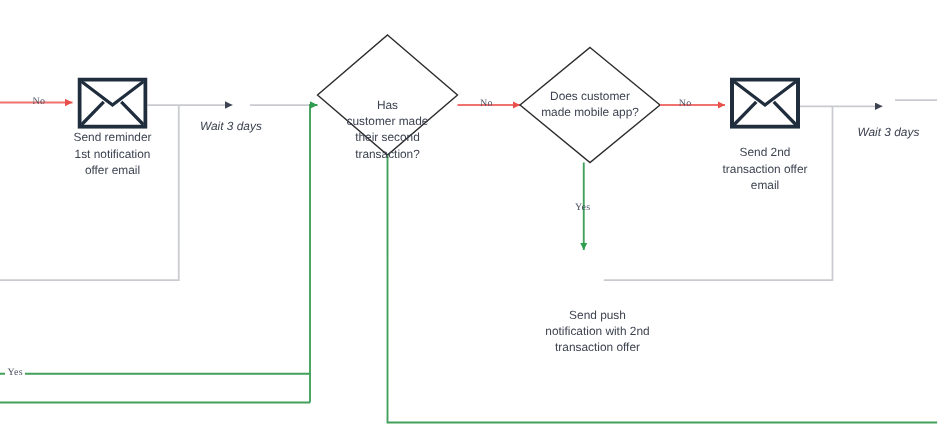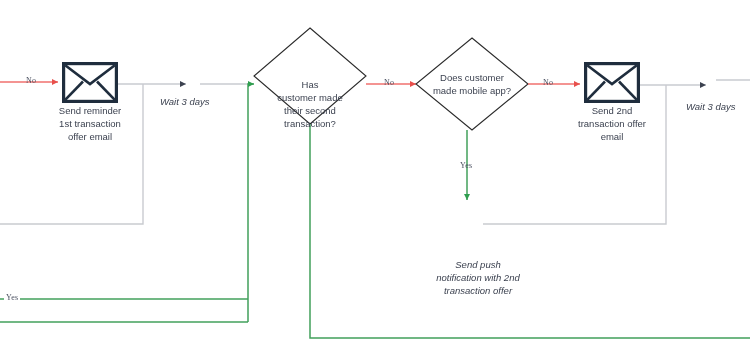--- a/index.html
+++ b/index.html
@@ -121,28 +121,28 @@
   <div class="envelope" style="left:584px; top:62px; width:56px; height:41px;">
     <svg width="56" height="41" viewBox="0 0 56 41" xmlns="http://www.w3.org/2000/svg">
       <rect x="1.6" y="1.6" width="52.8" height="37.8" fill="#ffffff" stroke="#1f2d3d" stroke-width="3.2"></rect>
       <path d="M3.2,3.2 L28,22 L52.8,3.2" fill="none" stroke="#1f2d3d" stroke-width="2.6"></path>
       <path d="M3.2,37.8 L21,19.5" fill="none" stroke="#1f2d3d" stroke-width="2.6"></path>
       <path d="M52.8,37.8 L35,19.5" fill="none" stroke="#1f2d3d" stroke-width="2.6"></path>
     </svg>
   </div>
 
   <div class="node-label" style="left:40px; top:104px; width:100px;">Send reminder
-1st transaction
+1st notification
 offer email</div>
 
-  <div class="node-label" style="left:560px; top:104px; width:104px;">Send 2nd
+  <div class="node-label" style="left:560px; top:116px; width:104px;">Send 2nd
 transaction offer
 email</div>
 
-  <div class="node-label" style="left:404px; top:258px; width:148px;font-style:italic;">Send push
+  <div class="node-label" style="left:404px; top:246px; width:148px;">Send push
 notification with 2nd
 transaction offer</div>
 
   <div class="diamond-text" style="left:262px; top:50px; width:96px;margin-top:28px;">Has
 customer made
 their second
 transaction?</div>
 
   <div class="diamond-text" style="left:422px; top:71px; width:100px;">Does customer
 made mobile app?</div>

